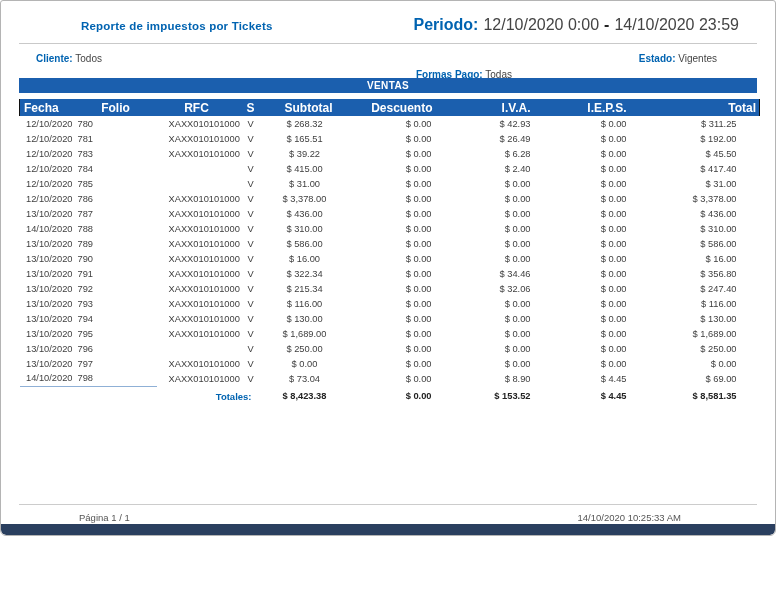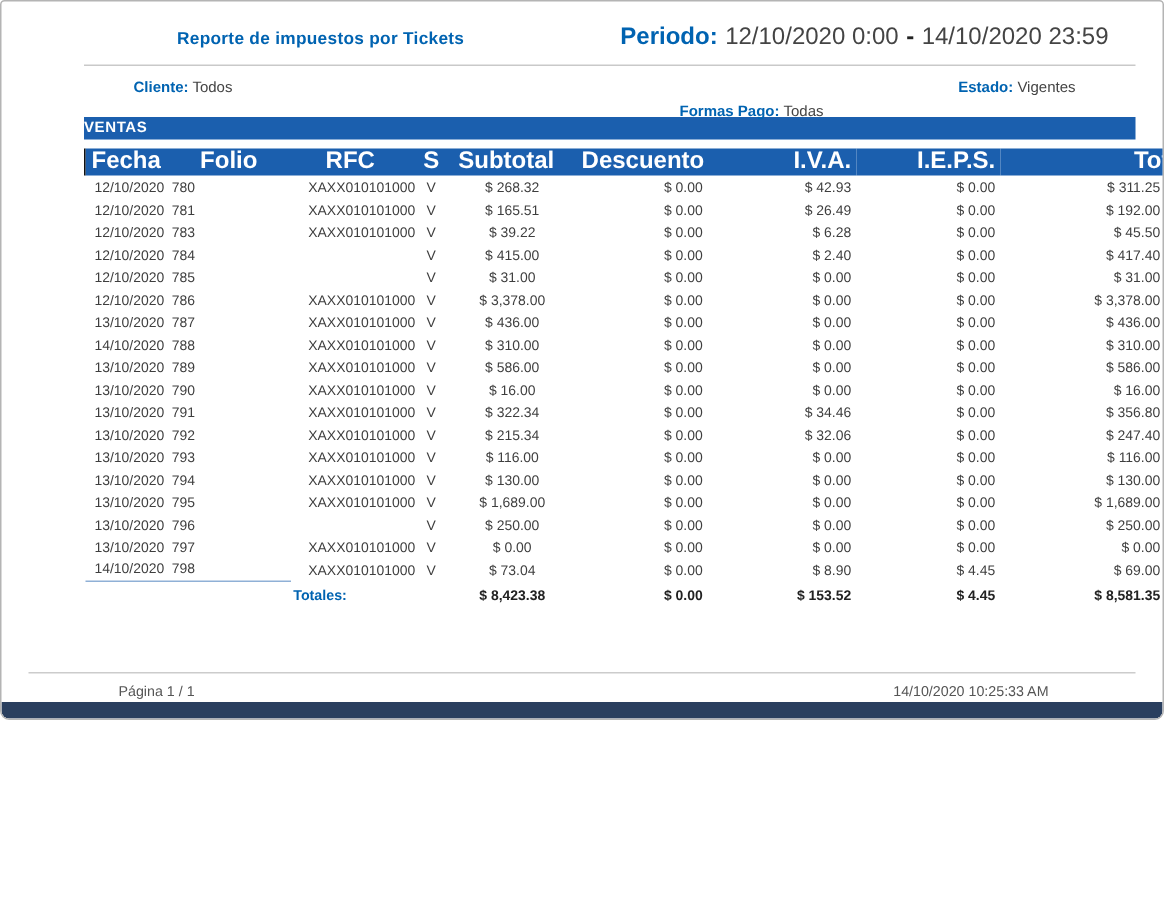--- a/index.html
+++ b/index.html
@@ -5,26 +5,25 @@
   * { box-sizing: border-box; margin: 0; padding: 0; }
   html, body { background: #ffffff; }
   body {
     width: 776px; height: 600px;
     font-family: "Liberation Sans", "DejaVu Sans", sans-serif;
     color: #3c3c3c;
     overflow: hidden;
   }
   .window {
     position: relative;
-    width: 776px; height: 480px;
+    width: 776px; height: 536px;
     background: #fff;
     border: 1px solid #b4b4b4;
     border-radius: 3px 3px 6px 6px;
     overflow: hidden;
-    padding-left: 37px;
   }
 
   
   .top {
     display: flex; align-items: baseline;
     padding: 15px 36px 0 80px;
   }
   .title {
     color: var(--accent, #0063b1);
     font-weight: bold; font-size: 11.5px; letter-spacing: .2px;
@@ -39,46 +38,46 @@
 
   .rule { border-top: 1px solid #c9c9c9; margin: 9px 18px 0 18px; height: 0; }
 
   
   .filters {
     position: relative;
     margin: 9px 18px 0 18px; height: 14px;
     font-size: 10px; color: #444;
   }
   .filters .lbl { color: var(--accent, #0063b1); font-weight: bold; }
-  .f-cliente { position: absolute; left: 33px; top: 0; }
+  .f-cliente { position: absolute; left: 17px; top: 0; }
   .f-formas  { position: absolute; left: 397px; top: 16px; }
   .f-estado  { position: absolute; right: 40px; top: 0; }
 
   
   .section-bar {
     margin: 11px 18px 0 18px; height: 15px;
     background: var(--tableheader, #1b5fae);
     color: #fff; font-size: 10px; font-weight: bold;
-    text-align: left; line-height: 15px; letter-spacing: .4px;
+    text-align: center; line-height: 15px; letter-spacing: .4px;
   }
 
   
   table.report {
     margin: 6px 18px 0 18px;
     width: 740px; table-layout: fixed; border-collapse: collapse;
   }
   col.w0 { width: 55px; }  col.w1 { width: 82px; }
   col.w2 { width: 80px; }  col.w3 { width: 28px; }
   col.w4 { width: 82px; }  col.w5 { width: 90px; }
   col.w6 { width: 97px; }  col.w7 { width: 96px; }
   col.w8 { width: 130px; }
 
   thead th {
     background: var(--tableheader, #1b5fae);
-    color: #fff; font-size: 16px; font-weight: bold;
+    color: #fff; font-size: 12px; font-weight: bold;
     height: 17px; padding: 0 3px; white-space: nowrap;
   }
   thead th.c0 { text-align: left; padding-left: 4px; border-left: 1.5px solid #101010; }
   thead th.c1 { text-align: center; }
   thead th.c2 { text-align: center; }
   thead th.c3 { text-align: center; }
   thead th.c4 { text-align: right; padding-right: 14px; }
   thead th.c5 { text-align: right; padding-right: 4px; }
   thead th.c6 { text-align: right; padding-right: 3px; }
   thead th.c7 { text-align: right; padding-right: 3px; }
@@ -95,33 +94,33 @@
   td.c3 { text-align: center; }
   td.c4 { text-align: center; padding-right: 4px; }
   td.c5 { text-align: right; padding-right: 5px; }
   td.c6 { text-align: right; padding-right: 3px; }
   td.c7 { text-align: right; padding-right: 3px; }
   td.c8 { text-align: right; padding-right: 23px; }
 
   tr.totals td { height: 20px; font-weight: bold; color: #222; }
   tr.totals td.t-line { border-top: 1px solid #8fb0d6; }
   tr.totals td.t-label {
-    text-align: left; padding-right: 13px;
+    text-align: right; padding-right: 13px;
     color: var(--accent, #0063b1); font-size: 9.5px;
   }
 
   
   .page-footer {
     position: absolute; left: 18px; right: 18px; bottom: 23px;
     border-top: 1px solid #cccccc; padding-top: 7px;
     font-size: 9.5px; color: #555;
   }
   .f-page { position: absolute; left: 60px; top: 7px; }
   .f-generated { position: absolute; left: 50%; transform: translateX(-50%); top: 18px; }
-  .f-time { position: absolute; right: 58px; top: 7px; }
+  .f-time { position: absolute; right: 76px; top: 7px; }
 
   .bottom-bar {
     position: absolute; left: 0; right: 0; bottom: 0; height: 11px;
     background: var(--bottombar, #2a3f5f);
     border-radius: 0 0 5px 5px;
   }
 </style>
 </head>
 <body>
 

